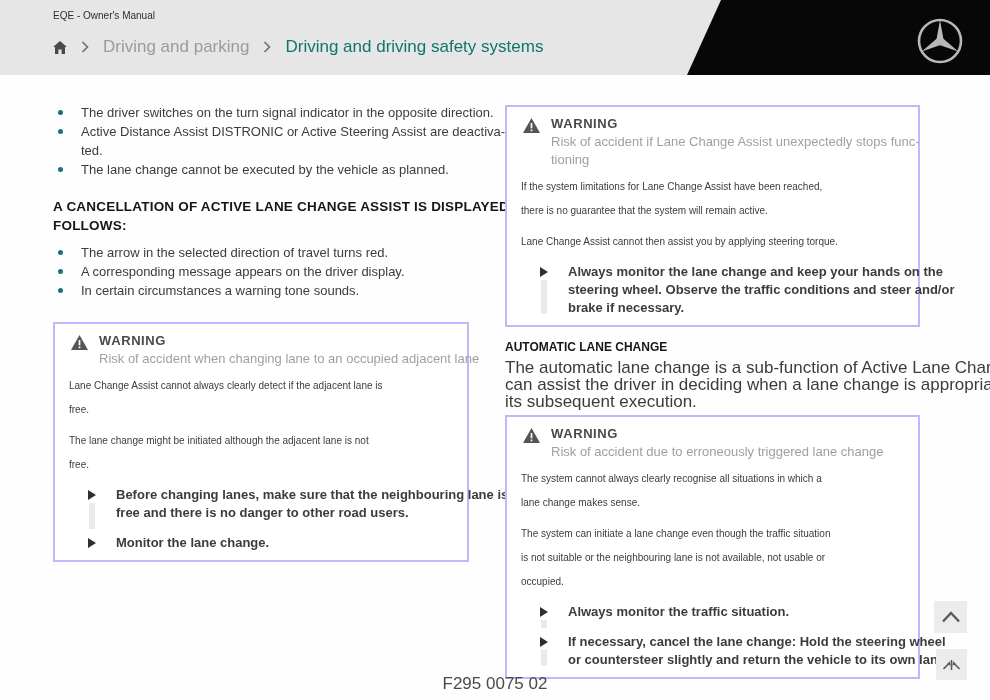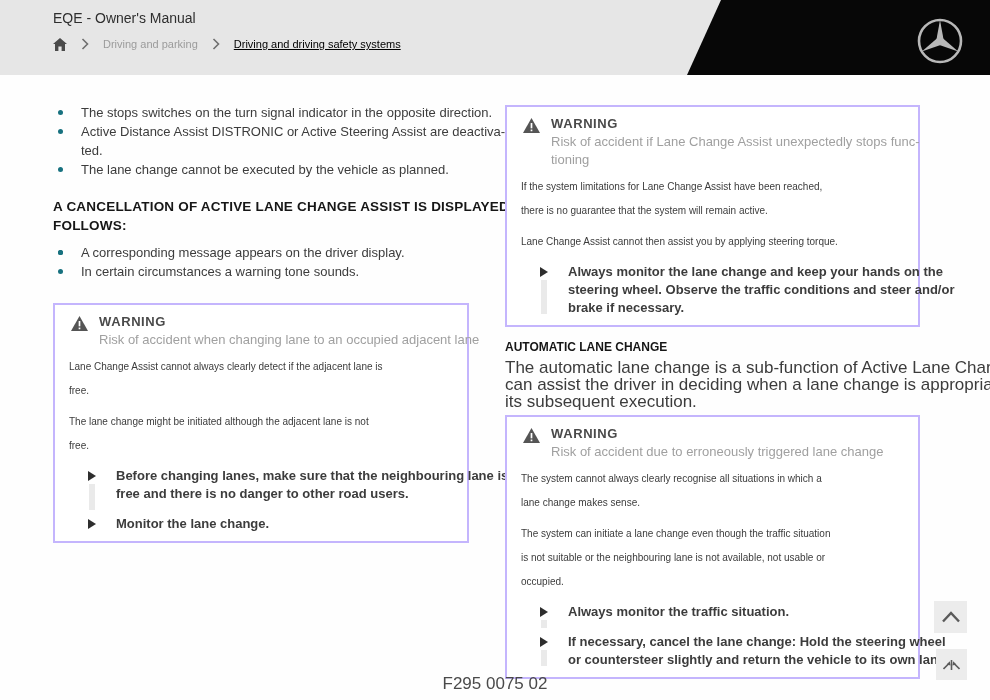--- a/index.html
+++ b/index.html
@@ -4,24 +4,24 @@
 <style>
   * { margin:0; padding:0; box-sizing:border-box; }
   html,body { width:990px; height:700px; background:#fff; overflow:hidden;
               font-family:"Liberation Sans", sans-serif; color:#3c3c3c; }
   .page { position:relative; width:990px; height:700px; background:#fefefe; }
 
   
   .header { position:absolute; left:0; top:0; width:990px; height:75px; background:#e6e6e6; }
   .header-black { position:absolute; left:0; top:0; width:990px; height:75px; background:#070707;
                   clip-path:polygon(721px 0, 990px 0, 990px 75px, 687px 75px); }
-  .htitle { position:absolute; left:53px; top:10px; font-size:14px; color:#2e2e2e; }
-  .breadcrumb { position:absolute; left:53px; top:38px; height:18px; display:flex; gap:14px; font-size:11px; }
+  .htitle { position:absolute; left:53px; top:10px; font-size:10px; color:#2e2e2e; }
+  .breadcrumb { position:absolute; left:53px; top:38px; height:18px; display:flex; align-items:center; gap:14px; font-size:17px; }
   .crumb-link { color:#9b9b9b; cursor:pointer; }
-  .crumb-current { color:#000000;text-decoration:underline; }
+  .crumb-current { color:#0f766e; }
   .star-wrap { position:absolute; left:912px; top:13px; width:56px; height:56px; }
 
   
   .col-left  { position:absolute; left:53px;  top:103px; width:416px; }
   .col-right { position:absolute; left:505px; top:105px; width:415px; }
   .txt { white-space:pre; }
 
   
   .blist { list-style:none; }
   .bullet { position:relative; padding-left:28px; font-size:13px; line-height:19px; }
@@ -97,39 +97,40 @@
         <polygon points="9.8,38.5 26,24.5 30,31.5" fill="#b8b8b8"></polygon>
       </svg>
     </div>
   </div>
 
   <div class="col-left">
 
     <ul class="blist">
       <li class="bullet">
         <span class="dot"></span>
-        <span class="txt">The stops switches on the turn signal indicator in the opposite direction.</span>
+        <span class="txt">The driver switches on the turn signal indicator in the opposite direction.</span>
       </li>
       <li class="bullet">
         <span class="dot"></span>
         <span class="txt">Active Distance Assist DISTRONIC or Active Steering Assist are deactiva-
 ted.</span>
       </li>
       <li class="bullet">
         <span class="dot"></span>
         <span class="txt">The lane change cannot be executed by the vehicle as planned.</span>
       </li>
     </ul>
 
     <div class="sec-heading lh-heading txt">A CANCELLATION OF ACTIVE LANE CHANGE ASSIST IS DISPLAYED AS
 FOLLOWS:</div>
 
     <ul class="blist blist-2">
       <li class="bullet">
         <span class="dot"></span>
+        <span class="txt">The arrow in the selected direction of travel turns red.</span>
       </li>
       <li class="bullet">
         <span class="dot"></span>
         <span class="txt">A corresponding message appears on the driver display.</span>
       </li>
       <li class="bullet">
         <span class="dot"></span>
         <span class="txt">In certain circumstances a warning tone sounds.</span>
       </li>
     </ul>

